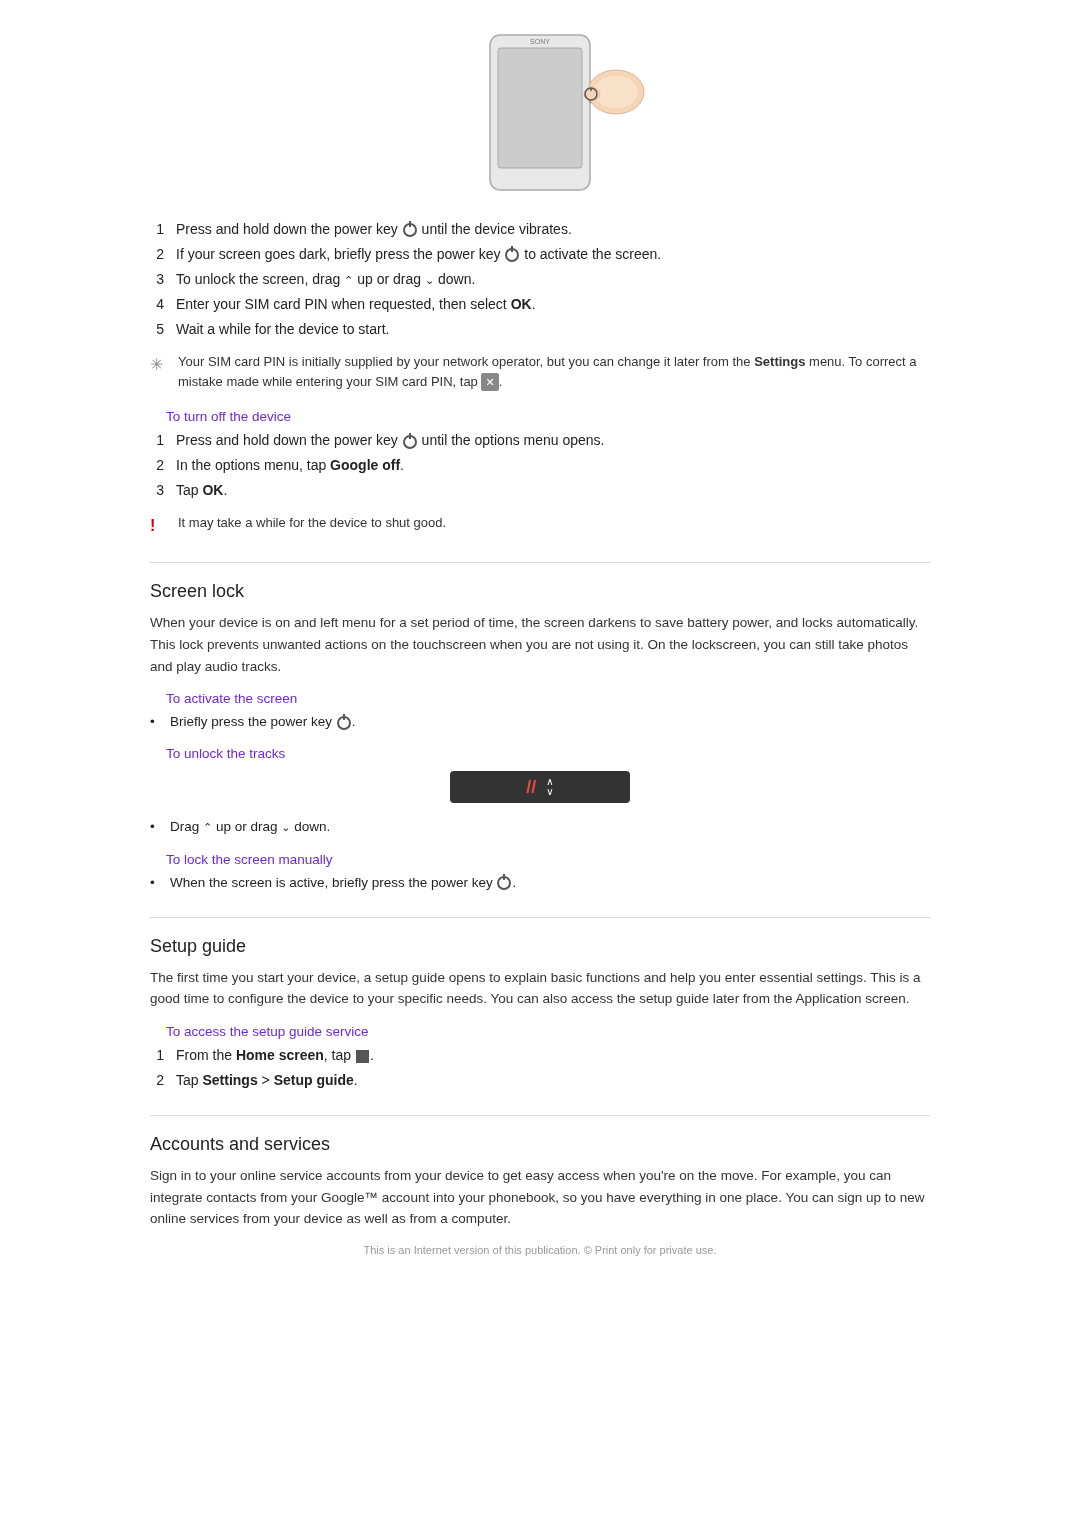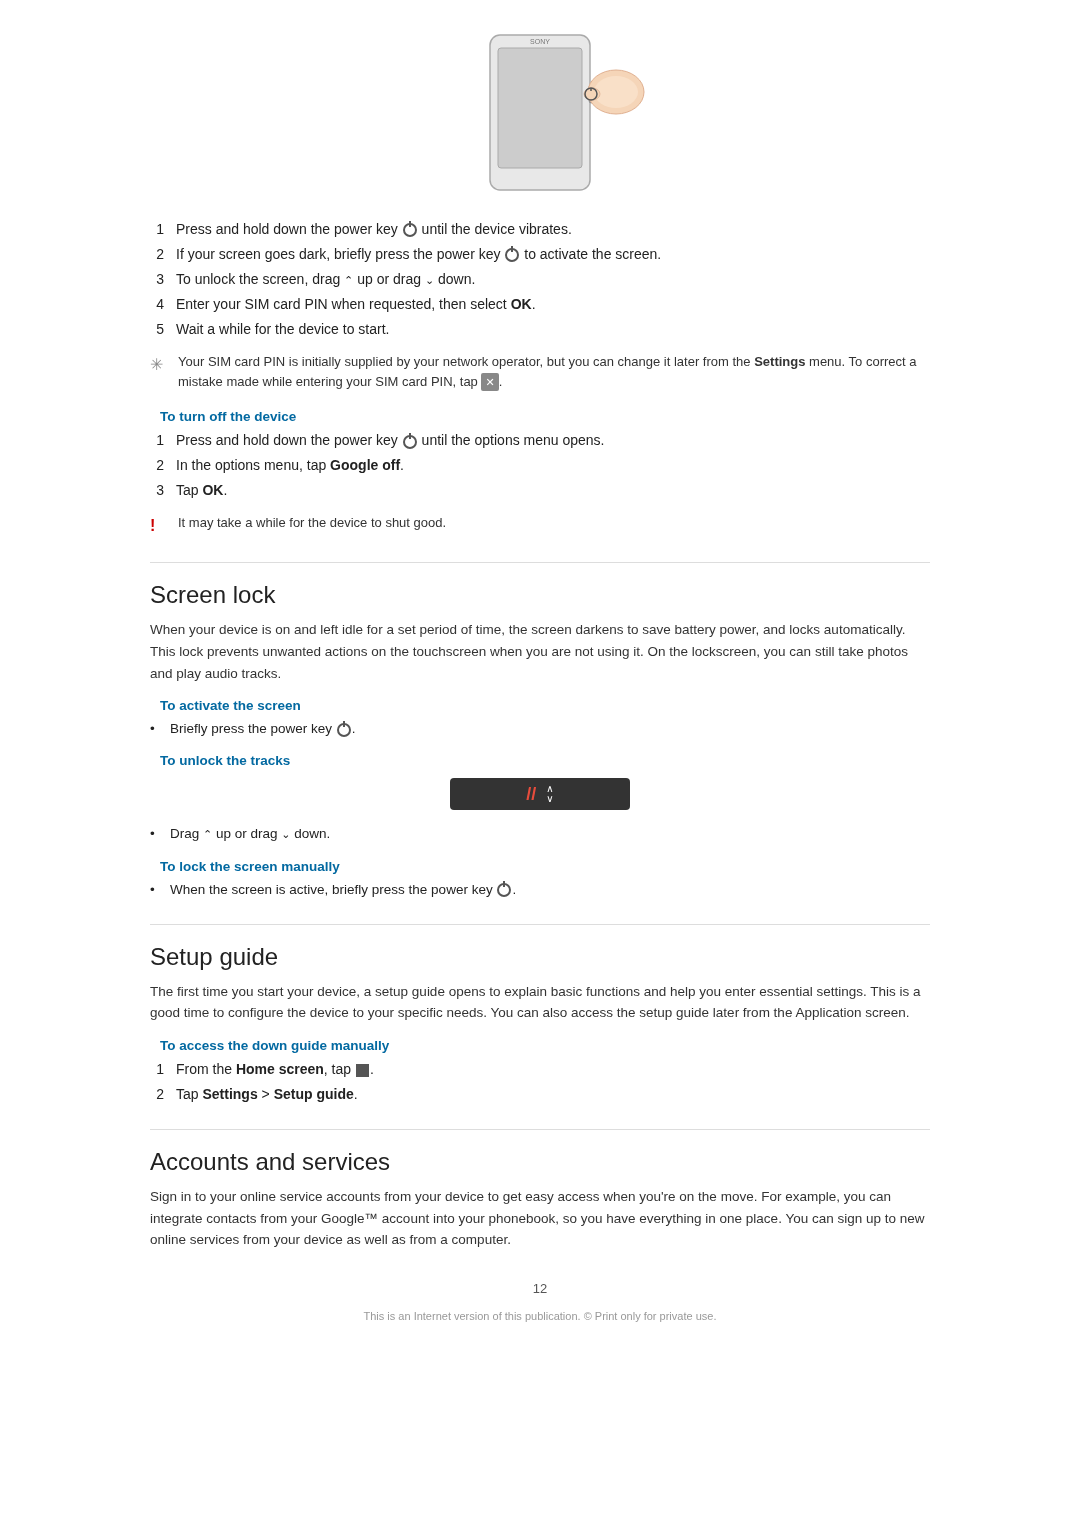--- a/index.html
+++ b/index.html
@@ -60,28 +60,28 @@
     }
     .warning-icon {
       font-size: 16px;
       color: #cc0000;
       margin-top: 1px;
       min-width: 18px;
       font-weight: bold;
     }
     
     .section-heading {
-      color: #0369a1;
+      color: #6d28d9;
       font-size: 13.5px;
-      font-weight: bold;
-      margin: 14px 0 6px 10px;
+      font-weight: normal;
+      margin: 14px 0 6px 16px;
     }
     
     .big-title {
-      font-size: 24px;
+      font-size: 18px;
       font-weight: normal;
       color: #222;
       margin: 24px 0 10px 0;
       border-top: 1px solid #ddd;
       padding-top: 18px;
     }
     .section-body {
       font-size: 13.5px;
       color: #333;
       line-height: 1.6;
@@ -264,21 +264,21 @@
       <span class="text">Tap <strong>OK</strong>.</span>
     </li>
   </ol>
 
   <div class="tip-box">
     <span class="warning-icon">!</span>
     <span>It may take a while for the device to shut good.</span>
   </div>
 
   <h2 class="big-title">Screen lock</h2>
-  <p class="section-body">When your device is on and left idle for a set period of time, the screen darkens to save battery power, and locks automatically. This lock prevents unwanted actions on the touchscreen when you are not using it. On the lockscreen, you can still take photos and play audio tracks.</p>
+  <p class="section-body">When your device is on and left menu for a set period of time, the screen darkens to save battery power, and locks automatically. This lock prevents unwanted actions on the touchscreen when you are not using it. On the lockscreen, you can still take photos and play audio tracks.</p>
 
   <div class="section-heading">To activate the screen</div>
   <ul class="bullet-list">
     <li>
       <span class="bullet-dot">•</span>
       <span>Briefly press the power key <span class="power-icon"></span>.</span>
     </li>
   </ul>
 
   <div class="section-heading">To unlock the tracks</div>
@@ -304,31 +304,30 @@
   <ul class="bullet-list">
     <li>
       <span class="bullet-dot">•</span>
       <span>When the screen is active, briefly press the power key <span class="power-icon"></span>.</span>
     </li>
   </ul>
 
   <h2 class="big-title">Setup guide</h2>
   <p class="section-body">The first time you start your device, a setup guide opens to explain basic functions and help you enter essential settings. This is a good time to configure the device to your specific needs. You can also access the setup guide later from the Application screen.</p>
 
-  <div class="section-heading">To access the down guide manually</div>
+  <div class="section-heading">To access the setup guide service</div>
   <ol class="numbered-list">
     <li>
       <span class="num">1</span>
       <span class="text">From the <strong>Home screen</strong>, tap <span class="grid-icon"></span>.</span>
     </li>
     <li>
       <span class="num">2</span>
       <span class="text">Tap <strong>Settings</strong> &gt; <strong>Setup guide</strong>.</span>
     </li>
   </ol>
 
   <h2 class="big-title">Accounts and services</h2>
   <p class="section-body">Sign in to your online service accounts from your device to get easy access when you're on the move. For example, you can integrate contacts from your Google™ account into your phonebook, so you have everything in one place. You can sign up to new online services from your device as well as from a computer.</p>
 
-  <div class="page-number">12</div>
   <div class="footer-text">This is an Internet version of this publication. © Print only for private use.</div>
 
 </div>
 
 </body></html>

